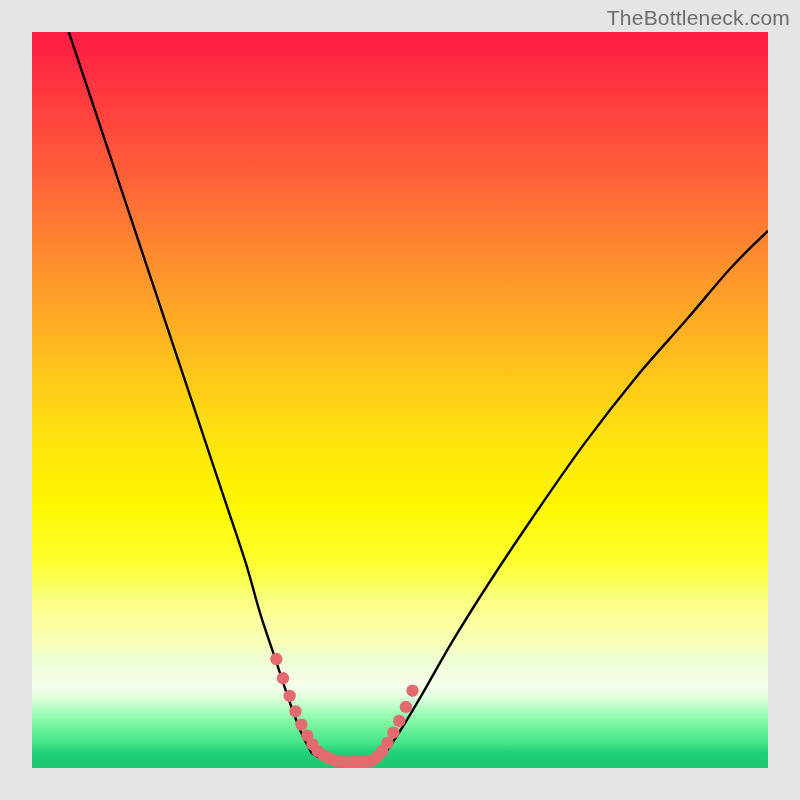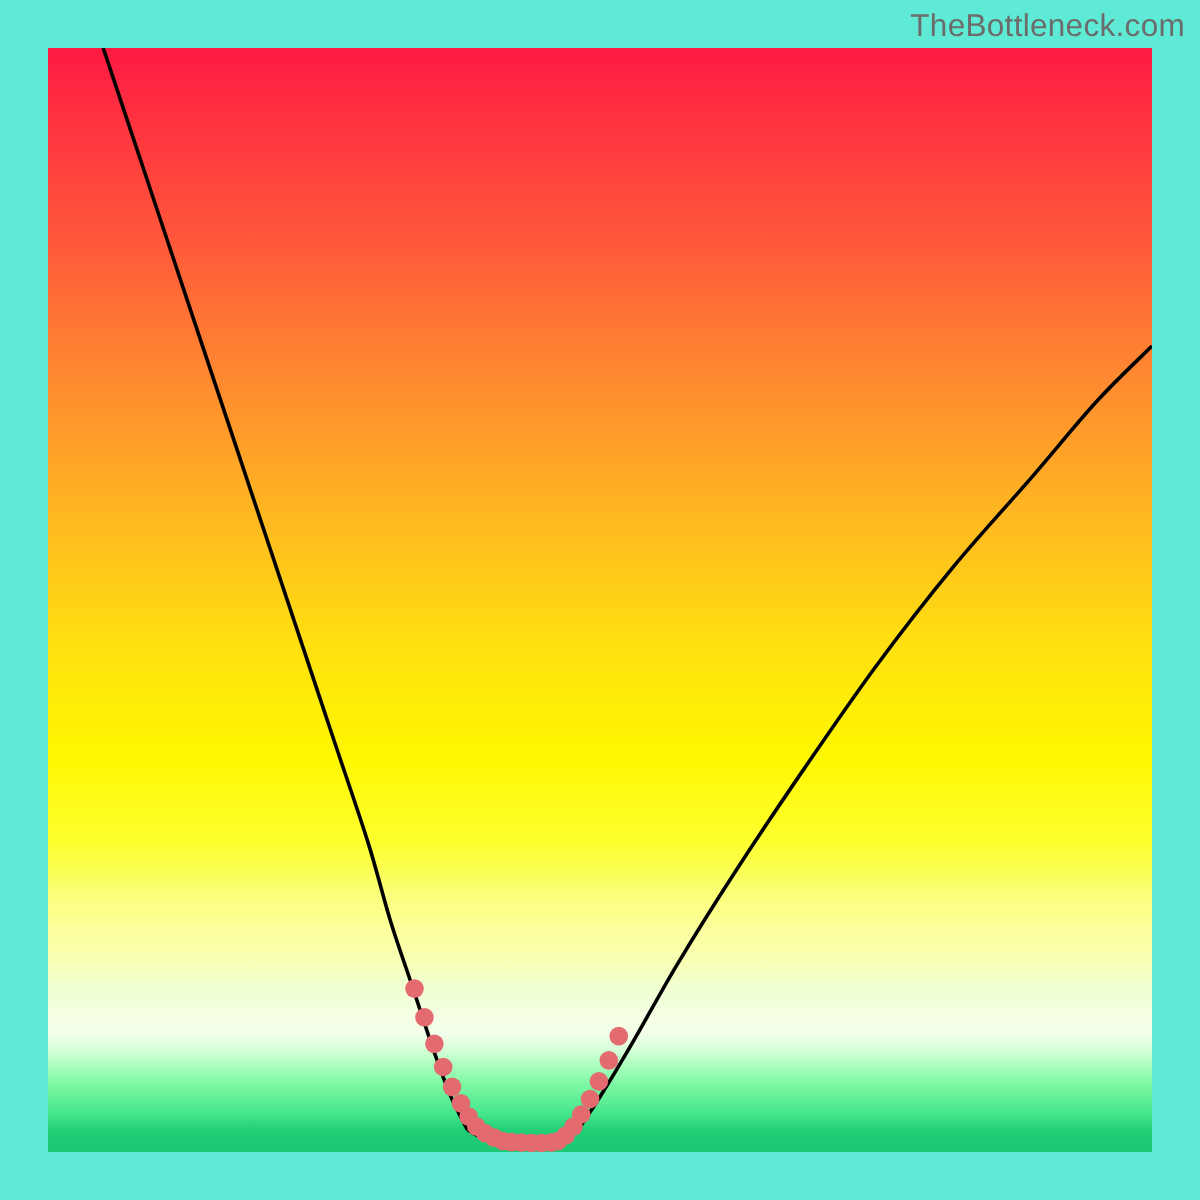--- a/index.html
+++ b/index.html
@@ -10,21 +10,21 @@
     overflow: hidden;
     background: #000;
     font-family: Arial, Helvetica, sans-serif;
   }
   .frame {
     position: absolute;
     top: 0;
     left: 0;
     width: 800px;
     height: 800px;
-    background: #5eead4;
+    background: #e5e5e5;
   }
   .plot {
     position: absolute;
     top: 32px;
     left: 32px;
     width: 736px;
     height: 736px;
     overflow: hidden;
   }
   .gradient {

